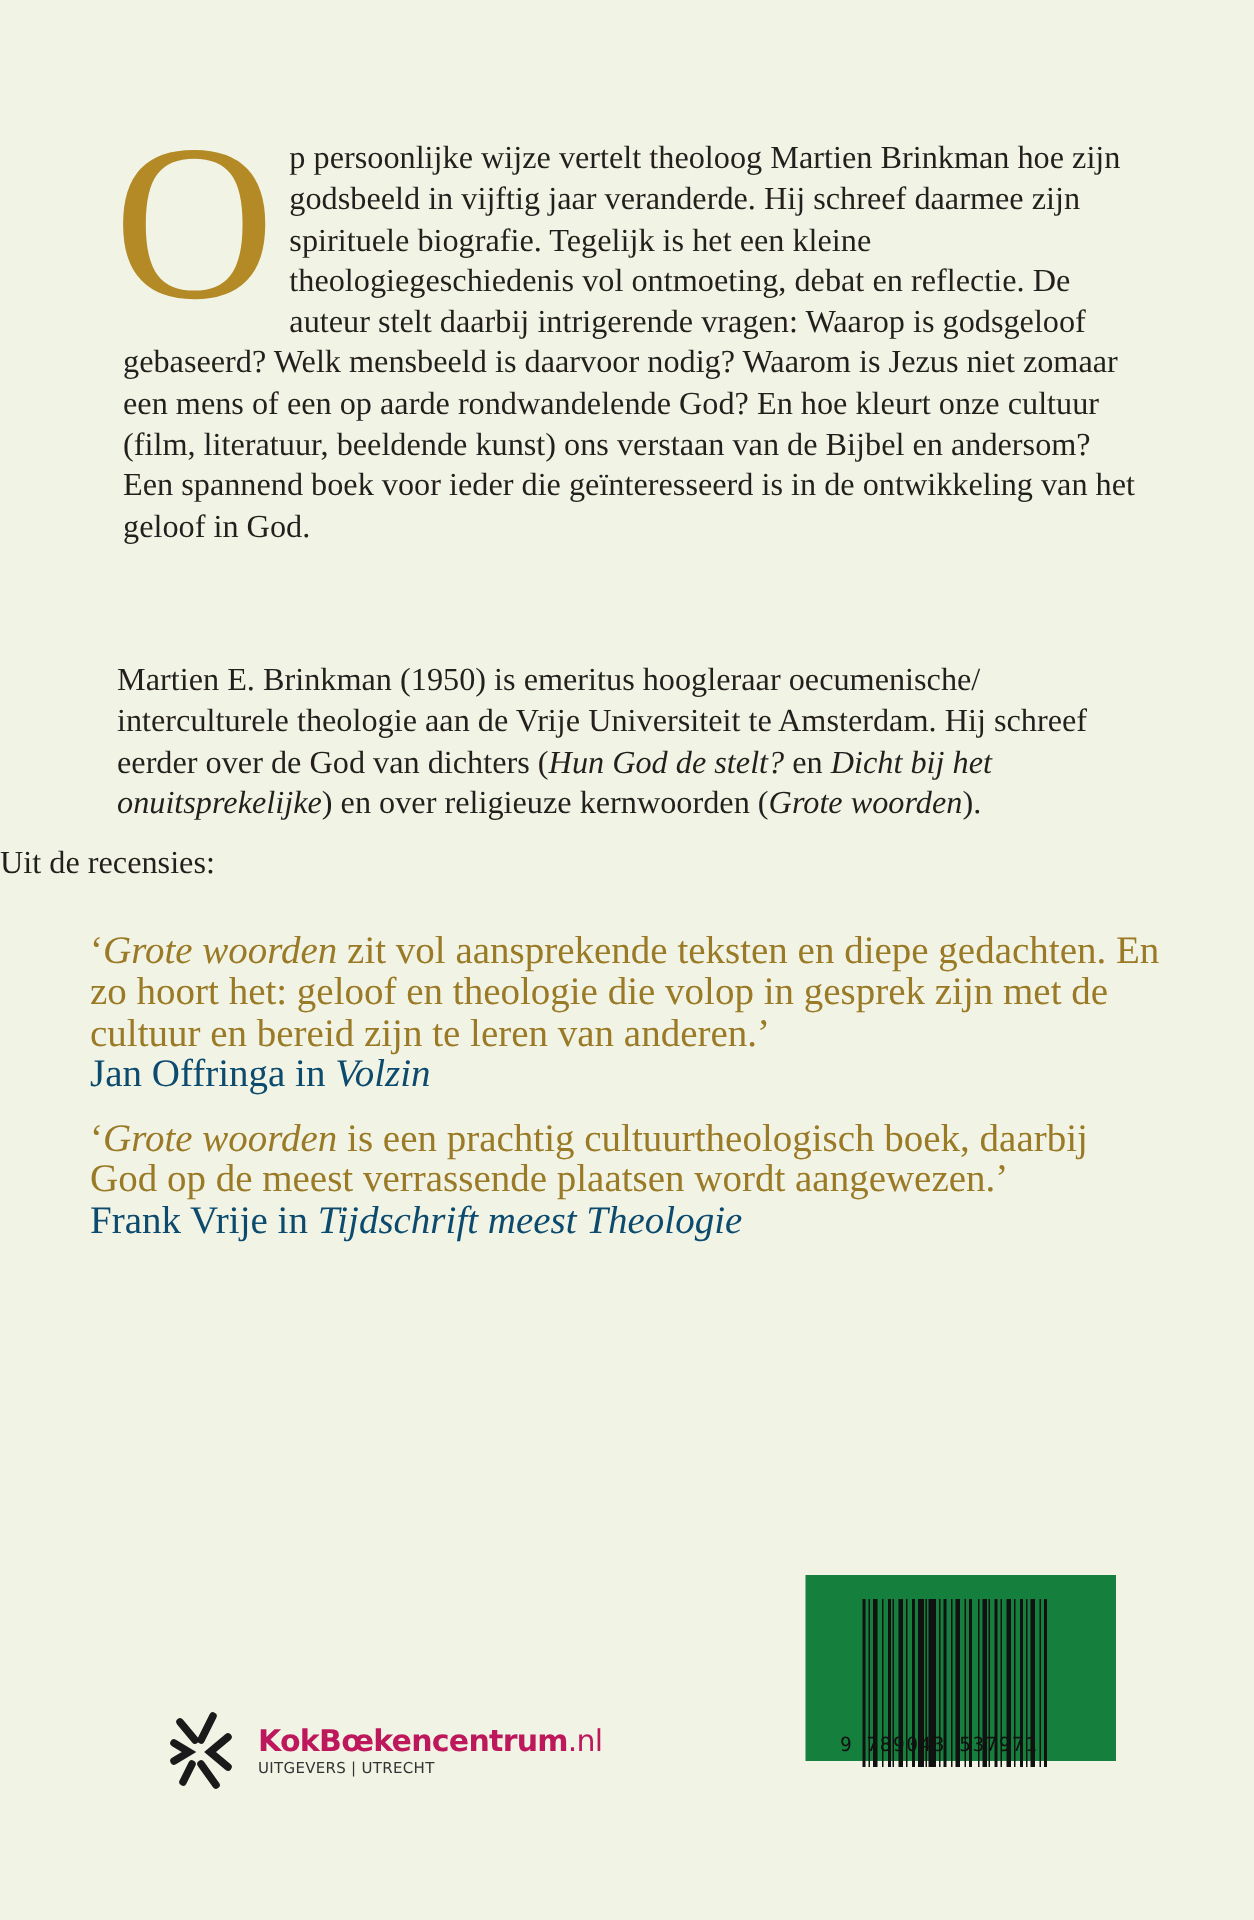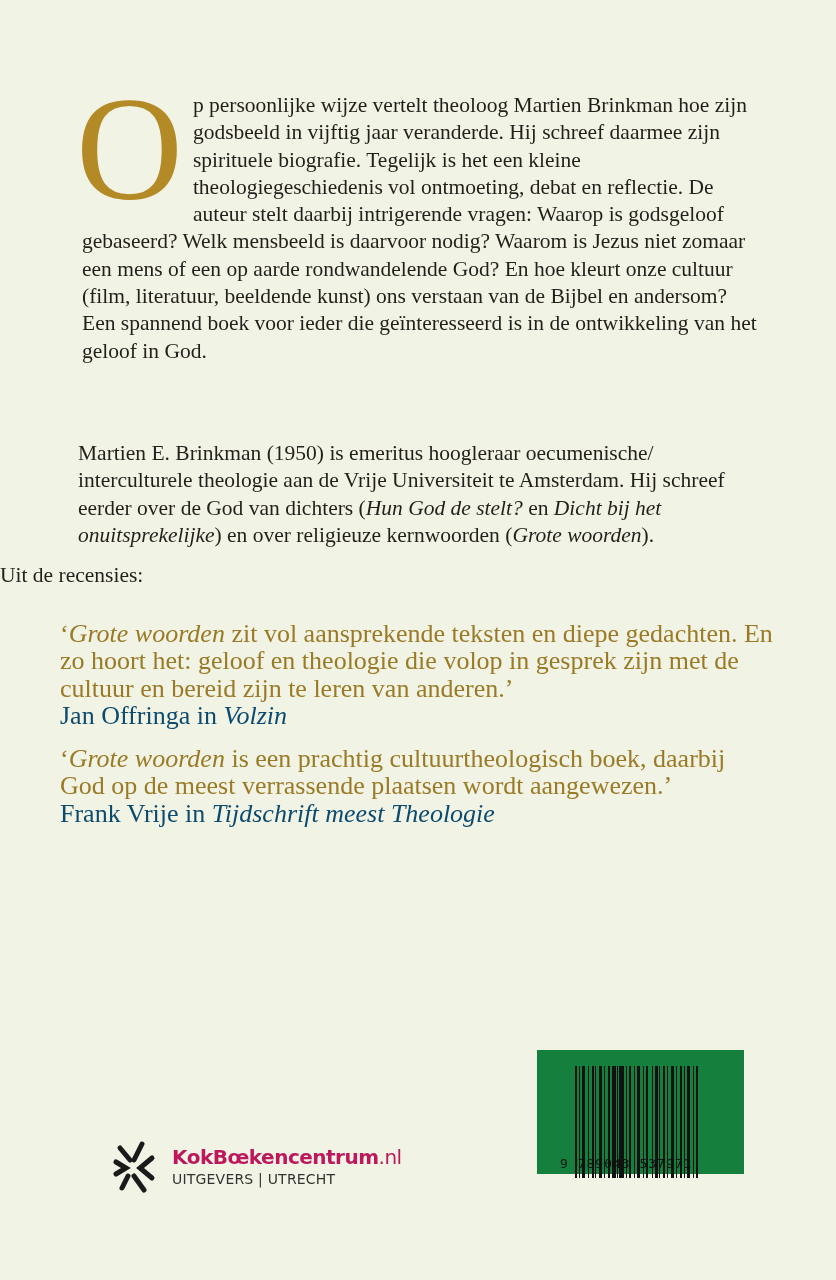--- a/index.html
+++ b/index.html
@@ -66,21 +66,21 @@
       position: absolute; left: 112px; top: 1138px;
       display: flex; align-items: center;
     }
     .logo-mark { width: 46px; height: 56px; margin-right: 14px; }
     .logo-name {
       font-family: "DejaVu Sans", sans-serif; font-weight: bold;
       font-size: 20px; color: #be185d; letter-spacing: -0.5px;
     }
     .logo-name .tld { font-weight: normal; }
     .logo-sub {
-      font-family: "DejaVu Sans", sans-serif; font-size: 14px; color: #333;
+      font-family: "DejaVu Sans", sans-serif; font-size: 10px; color: #333;
       margin-top: 2px; letter-spacing: 0.2px;
     }
   </style>
 </head>
 <body>
 
 <div class="blurb">
   <span class="dropcap">O</span>
   <p>p persoonlijke wijze vertelt theoloog Martien Brinkman hoe zijn godsbeeld in vijftig jaar veranderde. Hij schreef daarmee zijn spirituele biografie. Tegelijk is het een kleine theologiegeschiedenis vol ontmoeting, debat en reflectie. De auteur stelt daarbij intrigerende vragen: Waarop is godsgeloof geba­seerd? Welk mensbeeld is daarvoor nodig? Waarom is Jezus niet zomaar een mens of een op aarde rondwandelende God? En hoe kleurt onze cultuur (film, literatuur, beeldende kunst) ons verstaan van de Bijbel en andersom? Een spannend boek voor ieder die geïnteresseerd is in de ontwikkeling van het geloof in God.</p>
 </div>

